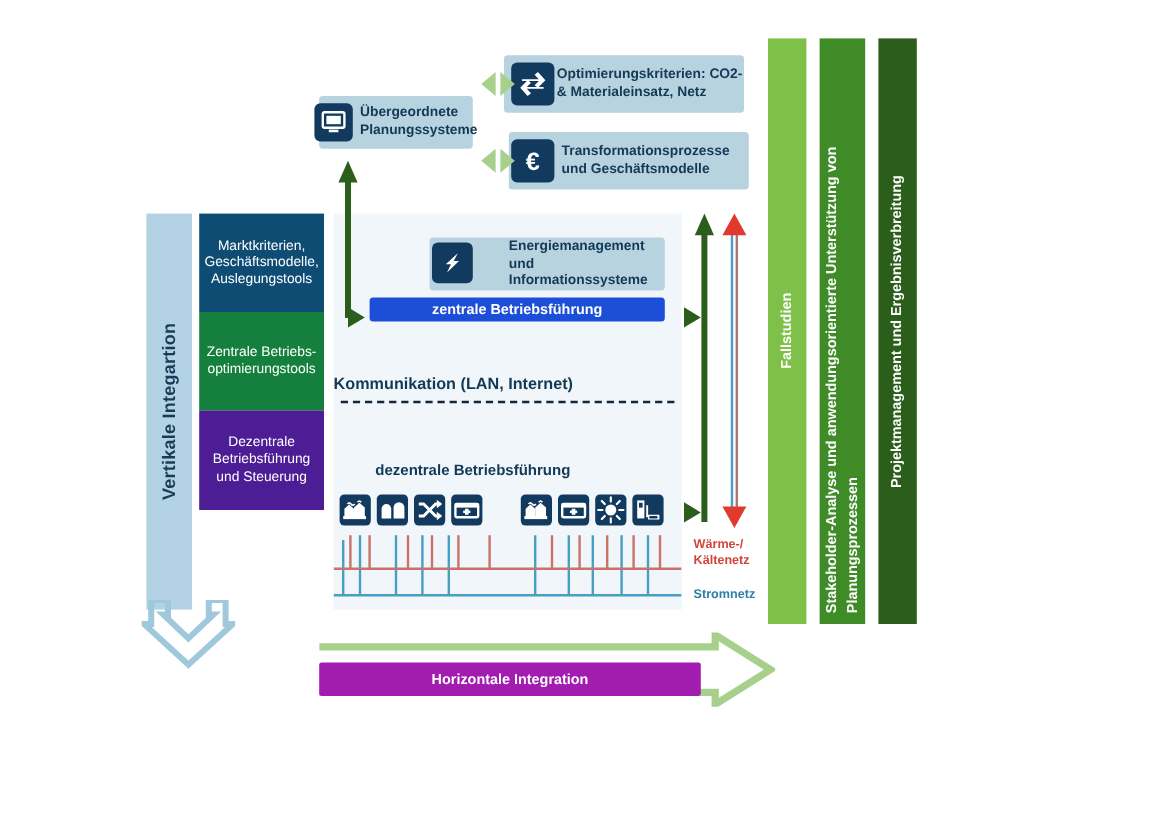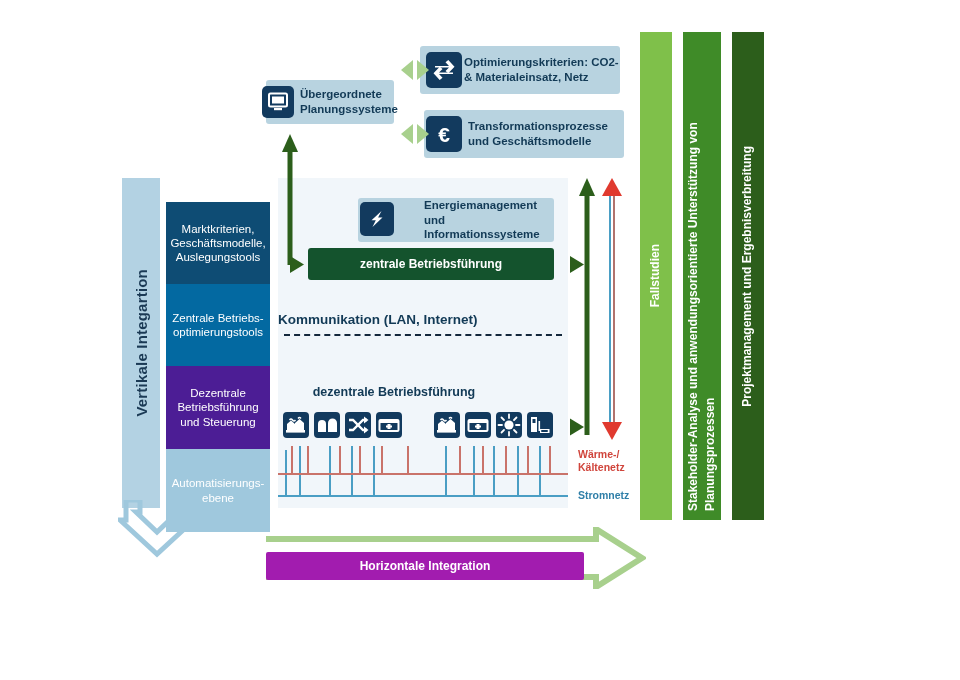--- a/index.html
+++ b/index.html
@@ -22,29 +22,29 @@
     display:flex;align-items:center;justify-content:center;
   }
   .vint-label{
     writing-mode:vertical-rl;transform:rotate(180deg);
     font-size:15px;font-weight:bold;color:#1b3a55;letter-spacing:.2px;
     white-space:nowrap;
   }
   .vint-chevron{left:118px;top:500px;width:78px;height:58px;}
 
   
-  .layer-col{left:166px;top:178px;width:120px;height:330px;margin-top:24px;}
+  .layer-col{left:166px;top:178px;width:120px;height:330px;}
   .layer{
     width:104px;box-sizing:border-box;
     display:flex;align-items:center;justify-content:center;
     text-align:center;color:#ffffff;line-height:1.22;
     font-size:11.5px;padding:2px 4px;
   }
   .layer.l0{height:82px;background:#0e4c74;}
-  .layer.l1{height:82px;background:#0369a1;}
+  .layer.l1{height:82px;background:#15803d;}
   .layer.l2{height:83px;background:#4c1d95;}
   .layer.l3{height:83px;background:#9fc8dd;}
 
   
   .panel{
     left:278px;top:178px;width:290px;height:330px;
     background:#f1f6fa;
   }
 
   
@@ -64,22 +64,22 @@
     position:absolute;background:#123a5e;border-radius:5px;
     display:flex;align-items:center;justify-content:center;
   }
   .ic-monitor{left:262px;top:86px;width:32px;height:32px;}
   .ic-loop{left:426px;top:52px;width:36px;height:36px;}
   .ic-euro{left:426px;top:116px;width:36px;height:36px;}
   .ic-bolt{left:360px;top:202px;width:34px;height:34px;}
 
   
   .gbar{
-    left:308px;top:248px;width:246px;height:32px;
-    background:#14532d;border-radius:3px;
+    left:308px;top:248px;width:246px;height:20px;
+    background:#1d4ed8;border-radius:3px;
     display:flex;align-items:center;justify-content:center;
     color:#fff;font-weight:bold;font-size:12px;
   }
 
   
   .komm-label{
     left:278px;top:312px;width:290px;
     color:#123a56;font-weight:bold;font-size:13.5px;
   }
   .dash{
@@ -149,23 +149,20 @@
 
   <div class="abs layer-col">
     <div class="layer l0">
       <span>Marktkriterien, Geschäftsmodelle, Auslegungstools</span>
     </div>
     <div class="layer l1">
       <span>Zentrale Betriebs-optimierungstools</span>
     </div>
     <div class="layer l2">
       <span>Dezentrale Betriebsführung und Steuerung</span>
-    </div>
-    <div class="layer l3">
-      <span>Automatisierungs-ebene</span>
     </div>
   </div>
 
   <div class="abs panel"></div>
 
   <div class="abs ibox box-planung">
     <span class="txt">Übergeordnete Planungssysteme</span>
   </div>
   <div class="sq-icon ic-monitor">
     <svg width="22" height="20" viewBox="0 0 22 20">

